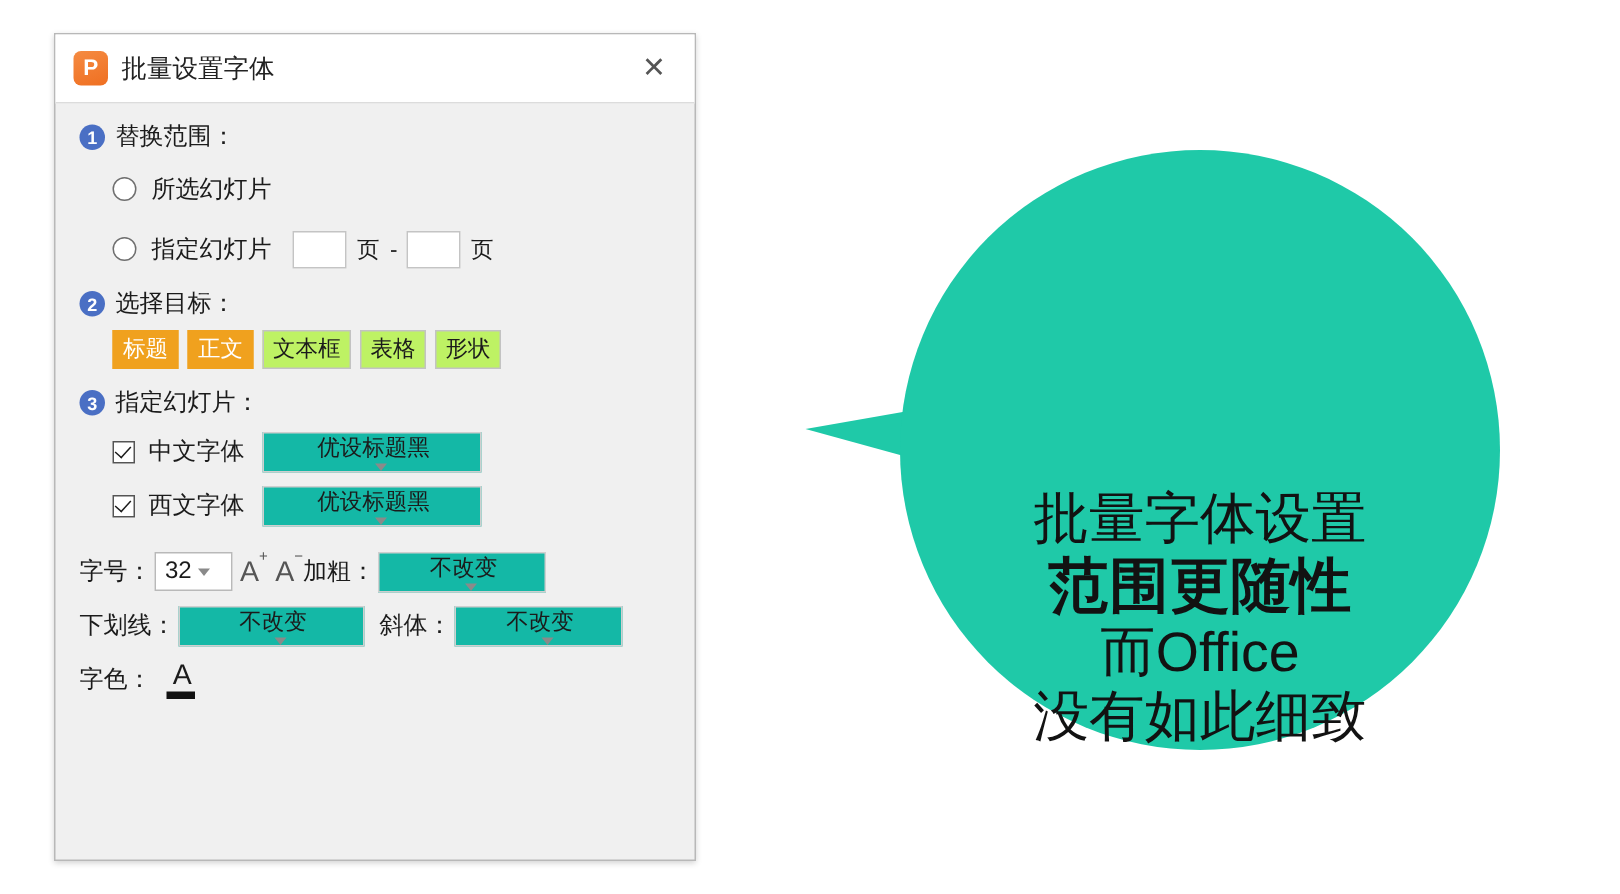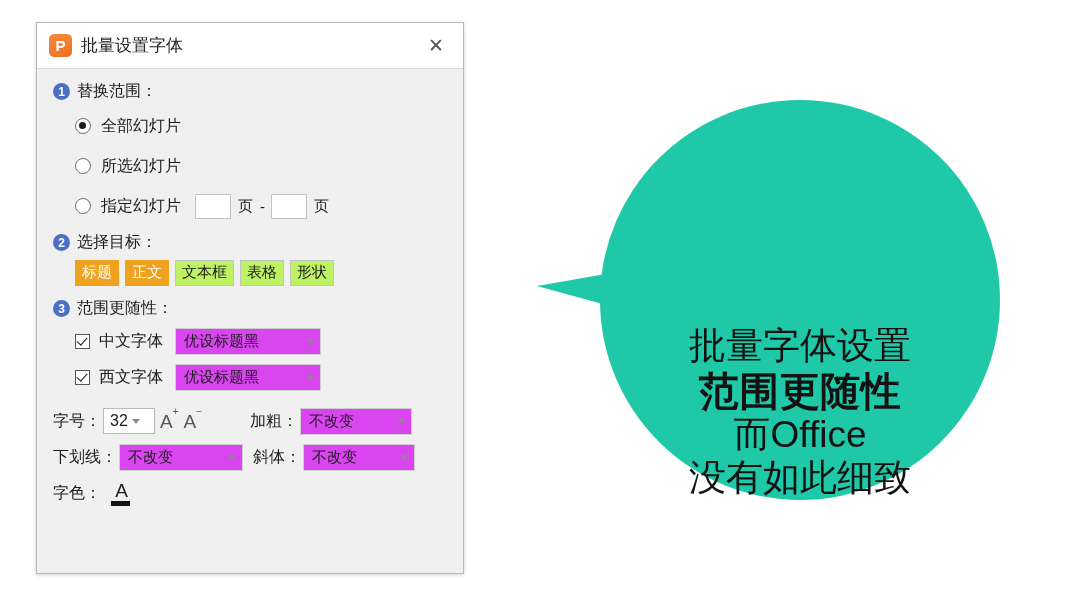--- a/index.html
+++ b/index.html
@@ -94,22 +94,22 @@
   }
   .cbox.on::after {
     content: ""; position: absolute; left: 3px; top: 0px;
     width: 5px; height: 9px; border: solid #1b1b1b;
     border-width: 0 1.7px 1.7px 0; transform: rotate(42deg);
   }
   .cb-label { margin-left: 9px; font-size: 16px; color: #1b1b1b; white-space: nowrap; }
 
   .sel-box {
     display: flex; align-items: center; justify-content: space-between;
-    background: #d946ef; border: 1px solid #cfcfcf;
-    height: 27px; padding: 0 6px 0 8px; cursor: pointer;
+    background: #14b8a6; border: 1px solid #cfcfcf;
+    height: 27px; padding: 0 6px 0 8px; cursor: pointer; flex-direction: column;
   }
   .sel-box .txt { font-size: 15px; color: #1b1b1b; white-space: nowrap; }
   .caret {
     width: 0; height: 0; margin-left: 10px;
     border-left: 4px solid transparent; border-right: 4px solid transparent;
     border-top: 5px solid #8a8a8a; flex: 0 0 auto;
   }
 
   .grid-row { display: flex; align-items: center; height: 36px; }
   .f-label { font-size: 16px; color: #1b1b1b; white-space: nowrap; }
@@ -180,24 +180,20 @@
     <div id="close-btn">✕</div>
   </div>
 
   <div id="dlg-body">
 
     <div class="sec-head">
       <div class="badge">1</div>
       <div class="sec-label">替换范围：</div>
     </div>
 
-    <div class="radio-row">
-      <div class="radio on"></div>
-      <div class="radio-label">全部幻灯片</div>
-    </div>
 
     <div class="radio-row">
       <div class="radio"></div>
       <div class="radio-label">所选幻灯片</div>
     </div>
 
     <div class="radio-row">
       <div class="radio"></div>
       <div class="radio-label">指定幻灯片</div>
       <input class="pg-input" value="" style="">
@@ -215,21 +211,21 @@
     <div class="chips">
       <div class="chip sel">标题</div>
       <div class="chip sel">正文</div>
       <div class="chip">文本框</div>
       <div class="chip">表格</div>
       <div class="chip">形状</div>
     </div>
 
     <div class="sec-head" style="margin-top:12px">
       <div class="badge">3</div>
-      <div class="sec-label">范围更随性：</div>
+      <div class="sec-label">指定幻灯片：</div>
     </div>
 
     <div class="cb-row">
       <div class="cbox on"></div>
       <div class="cb-label">中文字体</div>
       <div class="sel-box" style="width:146px;margin-left:12px">
         <span class="txt">优设标题黑</span>
         <span class="caret"></span>
       </div>
     </div>
@@ -244,21 +240,21 @@
     </div>
 
     <div class="grid-row" style="margin-top:8px">
       <span class="f-label">字号：</span>
       <div class="num-box" style="margin-left:2px">
         <span class="txt">32</span>
         <span class="caret" style="margin-left:4px"></span>
       </div>
       <span class="aicon"><span>A</span><sup>+</sup></span>
       <span class="aicon"><span>A</span><sup>−</sup></span>
-      <span class="f-label" style="margin-left:48px">加粗：</span>
+      <span class="f-label" style="">加粗：</span>
       <div class="sel-box" style="width:112px;margin-left:2px">
         <span class="txt">不改变</span>
         <span class="caret"></span>
       </div>
     </div>
 
     <div class="grid-row">
       <span class="f-label">下划线：</span>
       <div class="sel-box" style="width:124px;margin-left:2px">
         <span class="txt">不改变</span>

